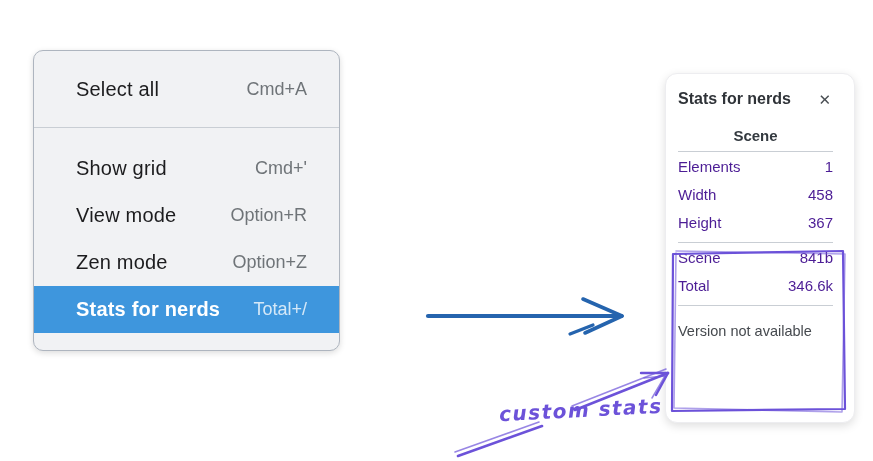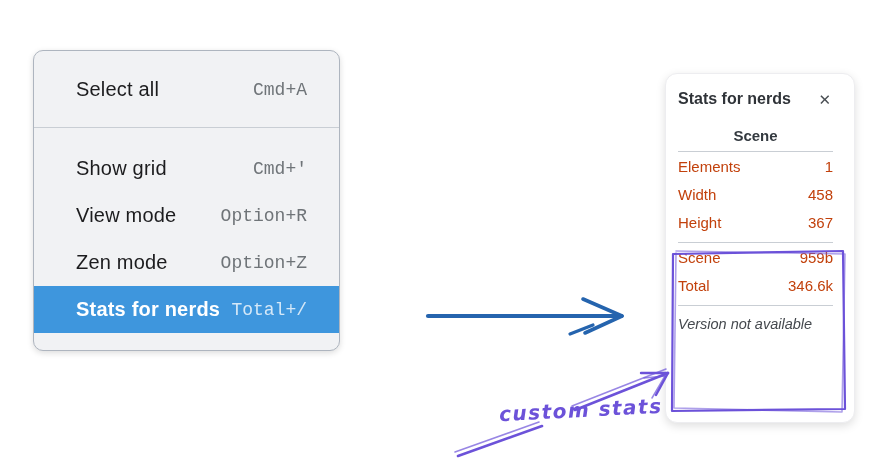--- a/index.html
+++ b/index.html
@@ -26,21 +26,21 @@
     overflow:hidden;
   }
   .menu-section-1{padding:15px 0 14px 0;}
   .menu-section-2{padding:17px 0 17px 0;}
   .menu-divider{border:none;border-top:1px solid var(--divider);height:0;}
   .menu-item{
     height:47px;display:flex;align-items:center;justify-content:space-between;
     padding:0 32px 0 42px;cursor:default;
   }
   .menu-item .label{font-size:20px;color:#1c1c1e;letter-spacing:.2px;}
-  .menu-item .shortcut{font-size:18px;color:var(--shortcut-gray);font-family:Liberation Mono, monospace;}
+  .menu-item .shortcut{font-size:18px;color:var(--shortcut-gray);}
   .menu-item.highlighted{background:var(--menu-highlight);}
   .menu-item.highlighted .label{color:#ffffff;font-weight:bold;}
   .menu-item.highlighted .shortcut{color:rgba(255,255,255,.78);}
 
   
   .blue-arrow{position:absolute;left:425px;top:294px;width:206px;height:44px;}
   .stroke-blue{stroke:var(--arrow-blue);fill:none;stroke-linecap:round;stroke-linejoin:round;}
 
   
   .stats-panel{
@@ -51,23 +51,23 @@
     color:var(--panel-text);
   }
   .panel-header{display:flex;align-items:center;justify-content:space-between;height:24px;}
   .panel-title{font-size:16px;font-weight:bold;color:#2f3338;}
   .panel-close{
     border:none;background:transparent;font-size:15px;color:#4a4f54;
     cursor:pointer;line-height:1;padding:2px;font-family:inherit;
   }
   .section-header{margin-top:15px;text-align:center;font-size:15px;font-weight:bold;color:#343a40;line-height:20px;}
   .section-hr{border:none;border-top:1px solid var(--divider);margin:5px 0 1px 0;}
-  .stat-row{display:flex;justify-content:space-between;font-size:15px;line-height:28px;color:#c2410c;}
+  .stat-row{display:flex;justify-content:space-between;font-size:15px;line-height:28px;color:#4c1d95;}
   .stat-row .stat-value{text-align:right;}
-  .version-note{font-size:14.5px;line-height:28px;color:#45494e;margin-top:4px;white-space:nowrap;font-style:italic;}
+  .version-note{font-size:14.5px;line-height:28px;color:#45494e;margin-top:11px;white-space:nowrap;}
 
   
   .highlight-box{position:absolute;left:666px;top:245px;width:186px;height:174px;z-index:5;pointer-events:none;}
   .stroke-purple{stroke:var(--annotation-purple);fill:none;stroke-linecap:round;stroke-linejoin:round;}
 
   
   .annotation-arrow{position:absolute;left:445px;top:360px;width:235px;height:101px;z-index:6;pointer-events:none;}
   .annotation-label{
     position:absolute;left:499px;top:398px;z-index:7;
     font-family:"DejaVu Sans",sans-serif;font-style:italic;font-weight:bold;
@@ -132,21 +132,21 @@
       <span class="stat-value">458</span>
     </div>
     <div class="stat-row">
       <span class="stat-label">Height</span>
       <span class="stat-value">367</span>
     </div>
 
     <hr class="section-hr">
     <div class="stat-row">
       <span class="stat-label">Scene</span>
-      <span class="stat-value">959b</span>
+      <span class="stat-value">841b</span>
     </div>
     <div class="stat-row">
       <span class="stat-label">Total</span>
       <span class="stat-value">346.6k</span>
     </div>
 
     <hr class="section-hr">
     <div class="version-note">Version not available</div>
   </div>
 

